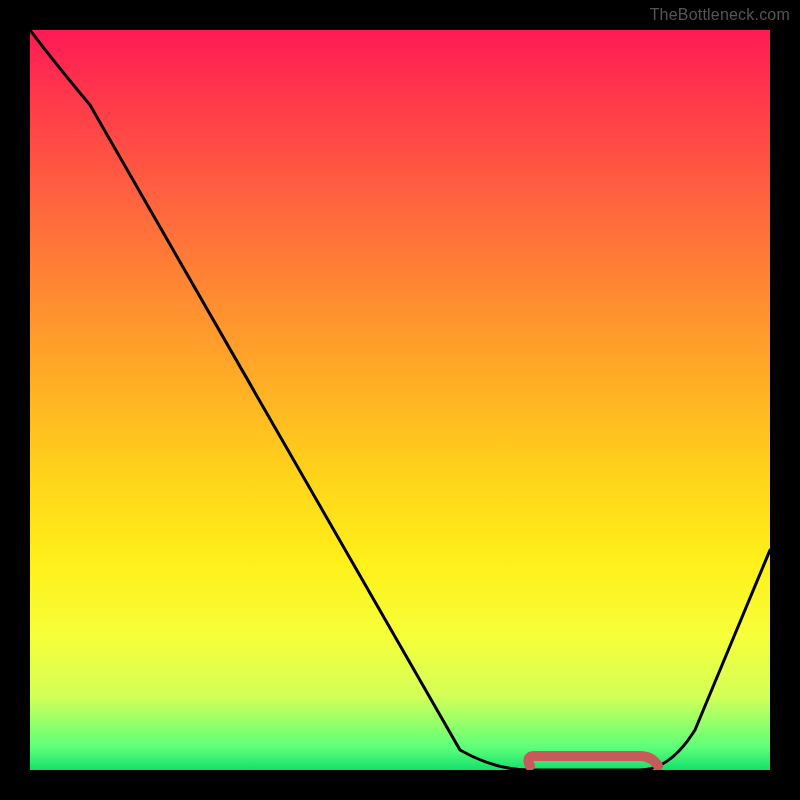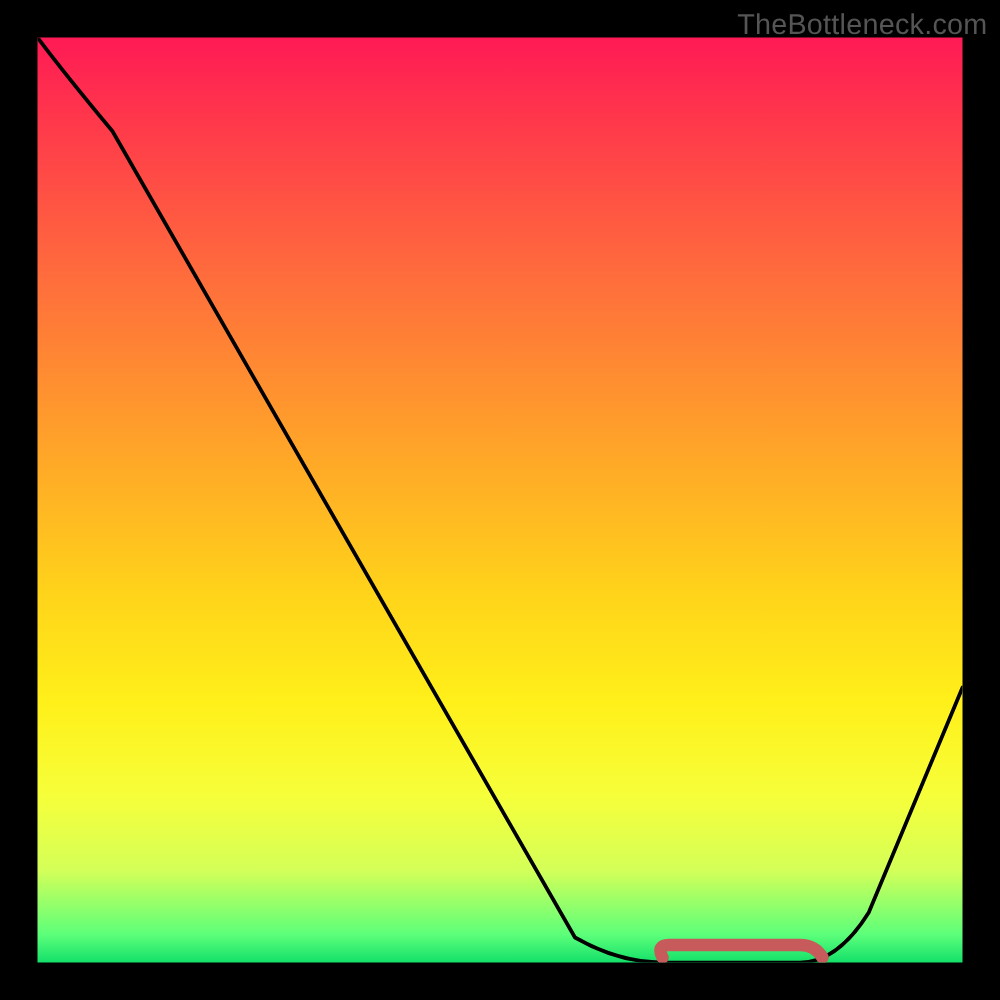--- a/index.html
+++ b/index.html
@@ -15,21 +15,21 @@
     position: relative;
     width: 800px;
     height: 800px;
     background: #000;
   }
   .watermark {
     position: absolute;
     top: 6px;
     right: 10px;
     color: #555;
-    font-size: 23px;
+    font-size: 16px;
     font-weight: 500;
     letter-spacing: 0.2px;
     z-index: 10;
   }
   .plot-area {
     position: absolute;
     left: 30px;
     top: 30px;
     width: 740px;
     height: 740px;

